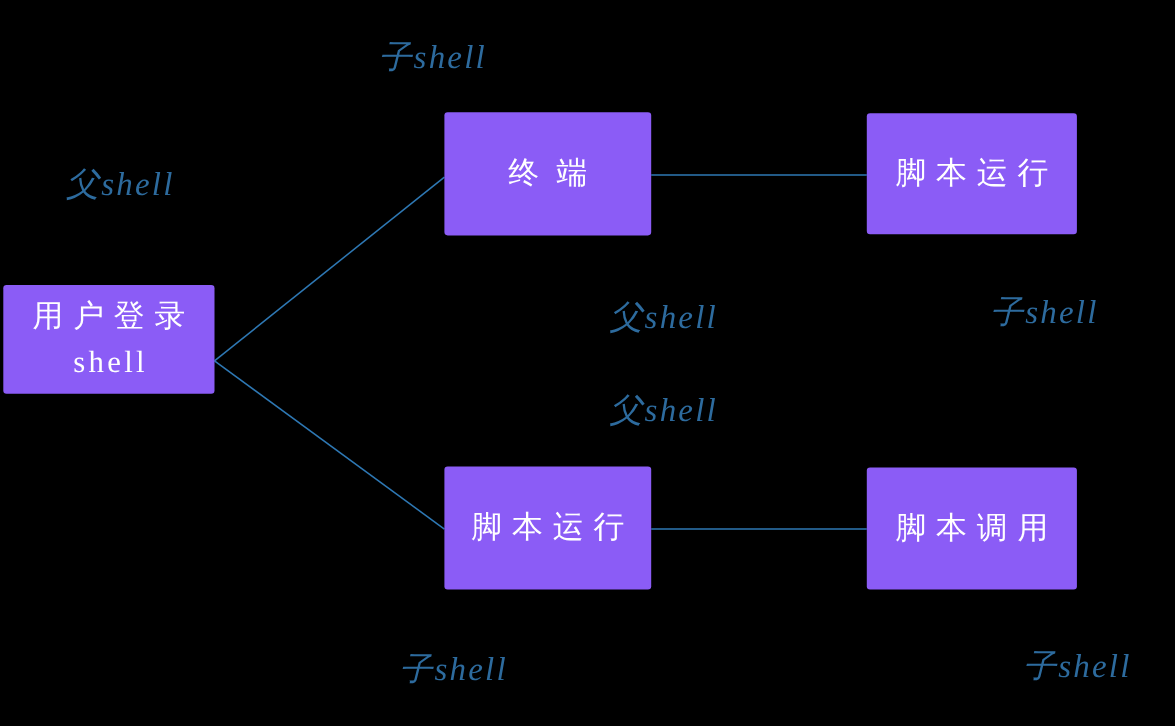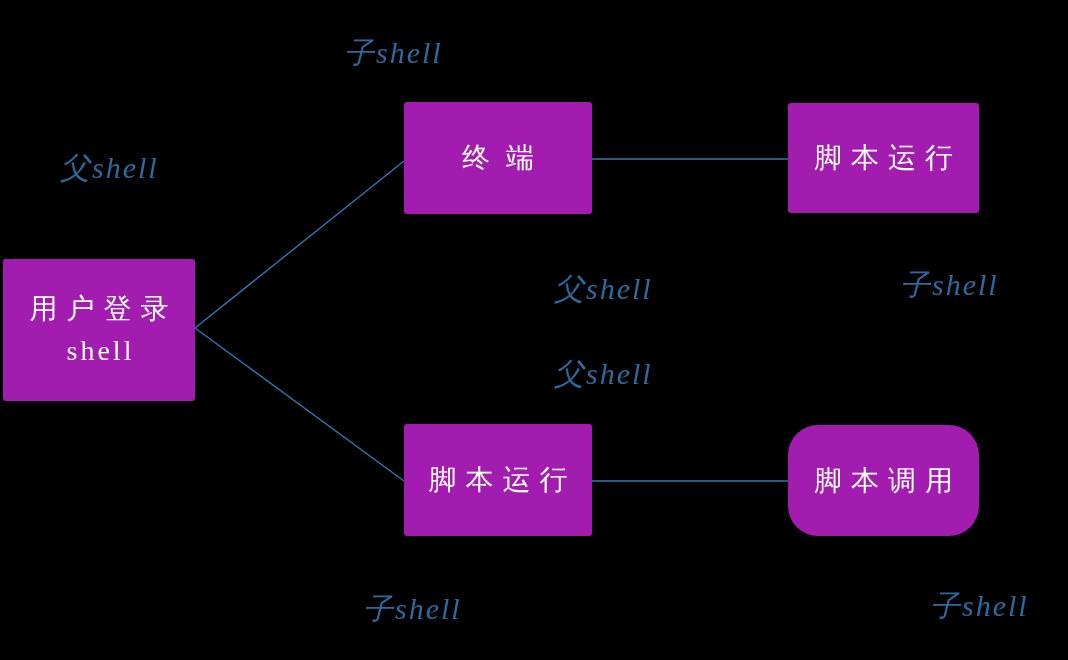--- a/index.html
+++ b/index.html
@@ -9,40 +9,40 @@
     overflow:hidden;
     font-family:"Liberation Serif","DejaVu Serif",serif;
   }
   .diagram { position:relative; width:1068px; height:660px; }
 
   .connectors { position:absolute; left:0; top:0; width:1068px; height:660px; }
   .connectors line { stroke:#2e78b4; stroke-width:1.4; }
 
   .node {
     position:absolute;
-    background:#a21caf;
+    background:#8b5cf6;
     color:#ffffff;
     border-radius:3px;
     display:flex;
     flex-direction:column;
     align-items:center;
     justify-content:center;
     text-align:center;
     font-size:28px;
     box-sizing:border-box;
   }
   .node .cjk   { letter-spacing:9px;  padding-left:9px;  line-height:42px; }
   .node .cjk2  { letter-spacing:16px; padding-left:16px; line-height:42px; }
   .node .latin { letter-spacing:3px;  padding-left:3px;  line-height:42px;text-align:right; }
 
-  #node-login        { left:3px;   top:259px; width:192px; height:142px; }
+  #node-login        { left:3px;   top:259px; width:192px; height:99px; }
   #node-terminal     { left:404px; top:102px; width:188px; height:112px; }
   #node-script-run-t { left:788px; top:103px; width:191px; height:110px; }
   #node-script-run-b { left:404px; top:424px; width:188px; height:112px; }
-  #node-script-call  { left:788px; top:425px; width:191px; height:111px;border-radius:30px; }
+  #node-script-call  { left:788px; top:425px; width:191px; height:111px; }
 
   .floating-label {
     position:absolute;
     color:#2d6b9e;
     font-size:30px;
     line-height:34px;
     letter-spacing:2px;
     white-space:nowrap;
     font-style:italic;
   }

